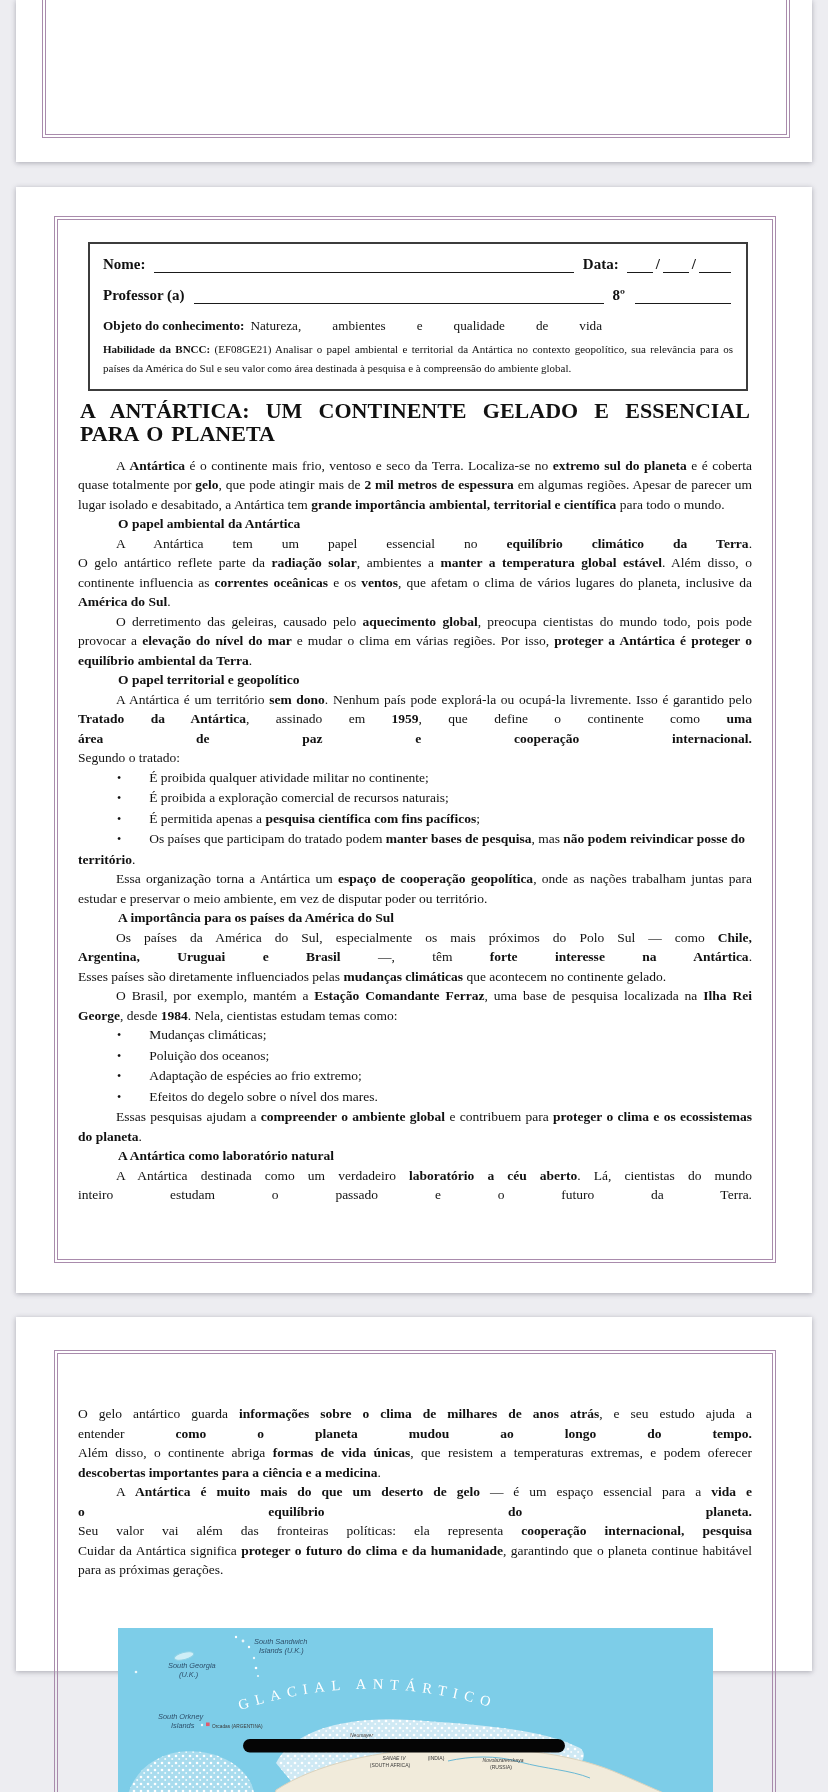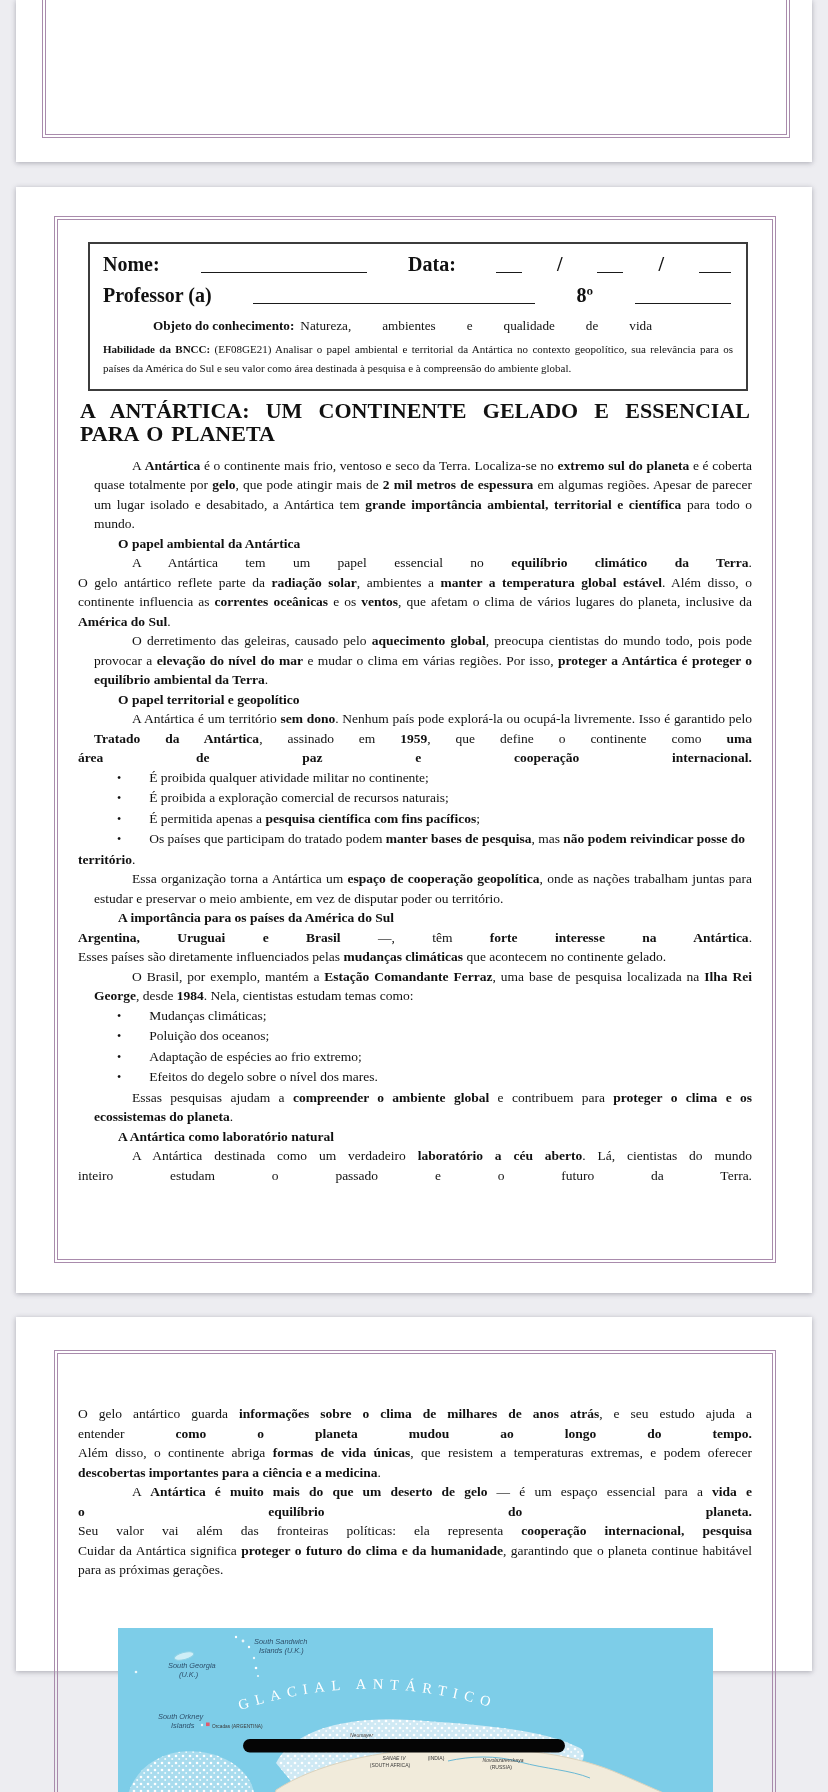--- a/index.html
+++ b/index.html
@@ -13,36 +13,36 @@
   #page1 .pborder{left:26px;right:22px;top:-30px;height:160px;background:#fff;}
   
   #page2{top:187px;height:1106px;}
   #page2 .pborder{left:38px;right:36px;top:29px;height:1039px;}
   
   #page3{top:1317px;height:354px;}
   #page3 .pborder{left:38px;right:36px;top:33px;height:900px;}
   .content{padding:0 20px;font-size:13.5px;line-height:19.5px;text-align:justify;}
   
   .hbox{border:2px solid #3c3c3c;margin:22px 4px 8px 10px;padding:8px 13px 10px;}
-  .hrow{display:flex;align-items:flex-end;font-weight:bold;font-size:20px;line-height:25px;margin-bottom:6px;text-align:right;gap:32px;}
+  .hrow{display:flex;align-items:flex-end;font-weight:bold;font-size:15px;line-height:25px;margin-bottom:6px;text-align:right;}
   .fill{flex:1;border-bottom:1.6px solid #1a1a1a;margin:0 9px 4px;}
   .seg{display:inline-block;width:26px;border-bottom:1.6px solid #1a1a1a;margin:0 2px 4px;}
   .seg.last{width:32px;}
   .seg.grade{width:96px;margin-left:10px;}
   .slash{margin:0 1px;}
-  .objeto{font-size:13.2px;line-height:23px;margin:1px 0 3px;text-align:center;white-space:nowrap;overflow:hidden;}
+  .objeto{font-size:13.2px;line-height:23px;margin:1px 0 3px;text-align:left;white-space:nowrap;overflow:hidden;}
   .objeto b{margin-right:6px;}
   .ow{display:inline-block;margin-right:31px;}
   .hab{font-size:11px;line-height:19.4px;text-align:justify;}
   
   .article-title{font-weight:bold;font-size:22px;line-height:23.5px;text-align:justify;word-spacing:2.5px;margin:7px 2px 10px 2px;}
   .blk{margin:0;}
   .p{text-align:justify;}
   .jall{text-align-last:justify;}
-  .ind{text-indent:38px;margin-left:16px;}
+  .ind{text-indent:38px;}
   .h{font-weight:bold;text-align:left;text-indent:40px;}
   .pl{text-align:left;}
   .bl{text-align:left;text-indent:39px;}
   .bg{font-size:12px;}
   .bsp{display:inline-block;width:28px;}
   
   #page3 .content{padding-top:50px;}
   .map-wrap{margin:48px auto 0;width:595px;}
   .map-wrap svg{display:block;}
   .maplab{font-family:"Liberation Sans","DejaVu Sans",sans-serif;font-style:italic;fill:#2e506b;}
@@ -90,26 +90,28 @@
 
         <div>
             <div class="blk p ind"><span>A </span><b>Antártica</b><span> é o continente mais frio, ventoso e seco da Terra. Localiza-se no </span><b>extremo sul do planeta</b><span> e é coberta quase totalmente por </span><b>gelo</b><span>, que pode atingir mais de </span><b>2 mil metros de espessura</b><span> em algumas regiões. Apesar de parecer um lugar isolado e desabitado, a Antártica tem </span><b>grande importância ambiental, territorial e científica</b><span> para todo o mundo.</span></div>
             <div class="blk h"><span>O papel ambiental da Antártica</span></div>
             <div class="blk p jall ind"><span>A Antártica tem um papel essencial no </span><b>equilíbrio climático da Terra</b><span>.</span></div>
             <div class="blk p"><span>O gelo antártico reflete parte da </span><b>radiação solar</b><span>, ambientes a </span><b>manter a temperatura global estável</b><span>. Além disso, o continente influencia as </span><b>correntes oceânicas</b><span> e os </span><b>ventos</b><span>, que afetam o clima de vários lugares do planeta, inclusive da </span><b>América do Sul</b><span>.</span></div>
             <div class="blk p ind"><span>O derretimento das geleiras, causado pelo </span><b>aquecimento global</b><span>, preocupa cientistas do mundo todo, pois pode provocar a </span><b>elevação do nível do mar</b><span> e mudar o clima em várias regiões. Por isso, </span><b>proteger a Antártica é proteger o equilíbrio ambiental da Terra</b><span>.</span></div>
             <div class="blk h"><span>O papel territorial e geopolítico</span></div>
             <div class="blk p jall ind"><span>A Antártica é um território </span><b>sem dono</b><span>. Nenhum país pode explorá-la ou ocupá-la livremente. Isso é garantido pelo </span><b>Tratado da Antártica</b><span>, assinado em </span><b>1959</b><span>, que define o continente como </span><b>uma</b></div>
             <div class="blk p jall"><b>área de paz e cooperação internacional.</b></div>
+            <div class="blk pl"><span>Segundo o tratado:</span></div>
             <div class="blk bl"><span class="bg">•</span><span class="bsp"></span><span>É proibida qualquer atividade militar no continente;</span></div>
             <div class="blk bl"><span class="bg">•</span><span class="bsp"></span><span>É proibida a exploração comercial de recursos naturais;</span></div>
             <div class="blk bl"><span class="bg">•</span><span class="bsp"></span><span>É permitida apenas a </span><b>pesquisa científica com fins pacíficos</b><span>;</span></div>
             <div class="blk bl"><span class="bg">•</span><span class="bsp"></span><span>Os países que participam do tratado podem </span><b>manter bases de pesquisa</b><span>, mas </span><b>não podem reivindicar posse do território</b><span>.</span></div>
             <div class="blk p ind"><span>Essa organização torna a Antártica um </span><b>espaço de cooperação geopolítica</b><span>, onde as nações trabalham juntas para estudar e preservar o meio ambiente, em vez de disputar poder ou território.</span></div>
             <div class="blk h"><span>A importância para os países da América do Sul</span></div>
+            <div class="blk p jall ind"><span>Os países da América do Sul, especialmente os mais próximos do Polo Sul — como </span><b>Chile,</b></div>
             <div class="blk p jall"><b>Argentina, Uruguai e Brasil</b><span> —, têm </span><b>forte interesse na Antártica</b><span>.</span></div>
             <div class="blk p"><span>Esses países são diretamente influenciados pelas </span><b>mudanças climáticas</b><span> que acontecem no continente gelado.</span></div>
             <div class="blk p ind"><span>O Brasil, por exemplo, mantém a </span><b>Estação Comandante Ferraz</b><span>, uma base de pesquisa localizada na </span><b>Ilha Rei George</b><span>, desde </span><b>1984</b><span>. Nela, cientistas estudam temas como:</span></div>
             <div class="blk bl"><span class="bg">•</span><span class="bsp"></span><span>Mudanças climáticas;</span></div>
             <div class="blk bl"><span class="bg">•</span><span class="bsp"></span><span>Poluição dos oceanos;</span></div>
             <div class="blk bl"><span class="bg">•</span><span class="bsp"></span><span>Adaptação de espécies ao frio extremo;</span></div>
             <div class="blk bl"><span class="bg">•</span><span class="bsp"></span><span>Efeitos do degelo sobre o nível dos mares.</span></div>
             <div class="blk p ind"><span>Essas pesquisas ajudam a </span><b>compreender o ambiente global</b><span> e contribuem para </span><b>proteger o clima e os ecossistemas do planeta</b><span>.</span></div>
             <div class="blk h"><span>A Antártica como laboratório natural</span></div>
             <div class="blk p jall ind"><span>A Antártica destinada como um verdadeiro </span><b>laboratório a céu aberto</b><span>. Lá, cientistas do mundo</span></div>

